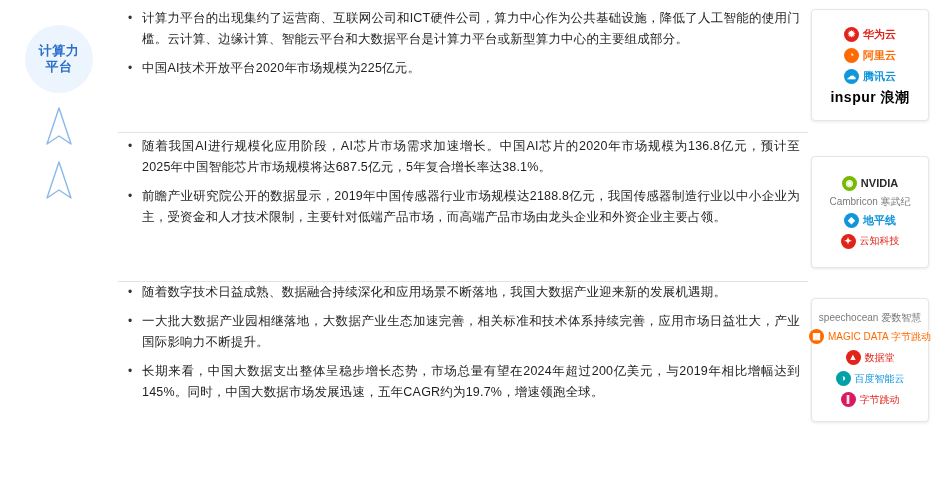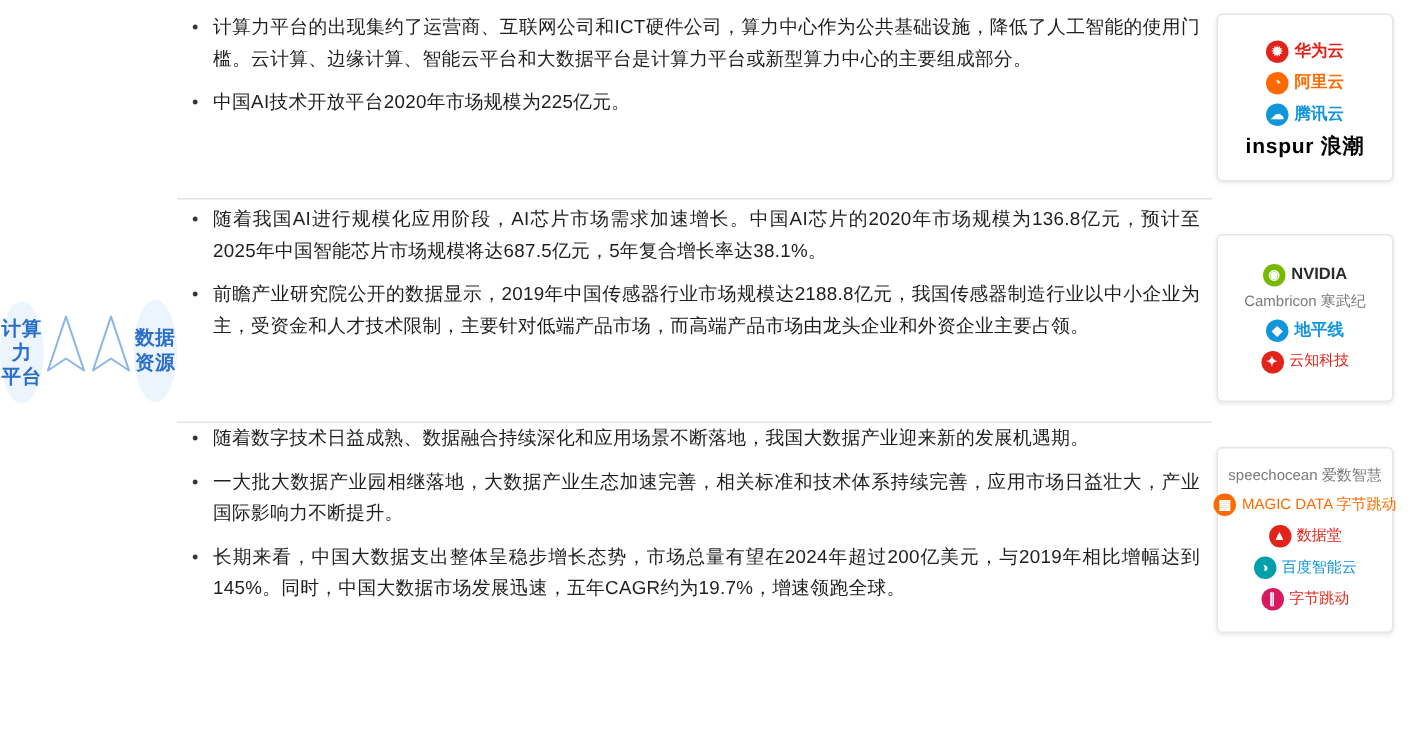--- a/index.html
+++ b/index.html
@@ -23,21 +23,21 @@
   }
 
   
   .left-col {
     position: absolute;
     left: 0;
     top: 0;
     width: 118px;
     height: 445px;
     display: flex;
-    flex-direction: row;
+    flex-direction: column;
     align-items: center;
     justify-content: flex-start;
   }
   .stage {
     width: 68px;
     height: 68px;
     border-radius: 50%;
     background: #ecf4fd;
     color: #2a6fc9;
     display: flex;
@@ -210,24 +210,20 @@
       </svg>
     </div>
 
 
     <div class="arrow-up">
       <svg width="30" height="42" viewBox="0 0 30 42">
         <path d="M15 3 L27 39 L15 31 L3 39 Z" fill="none" stroke="#8cb8e8" stroke-width="1.4" stroke-linejoin="round"></path>
       </svg>
     </div>
 
-    <div class="stage stage-3">
-      <span>数据</span>
-      <span class="l2">资源</span>
-    </div>
   </div>
 
   <div class="blocks">
 
     <div class="block block-1">
       <div class="bullet-row">
         <span class="dot">•</span>
         <span class="btext">计算力平台的出现集约了运营商、互联网公司和ICT硬件公司，算力中心作为公共基础设施，降低了人工智能的使用门槛。云计算、边缘计算、智能云平台和大数据平台是计算力平台或新型算力中心的主要组成部分。</span>
       </div>
       <div class="bullet-row">

